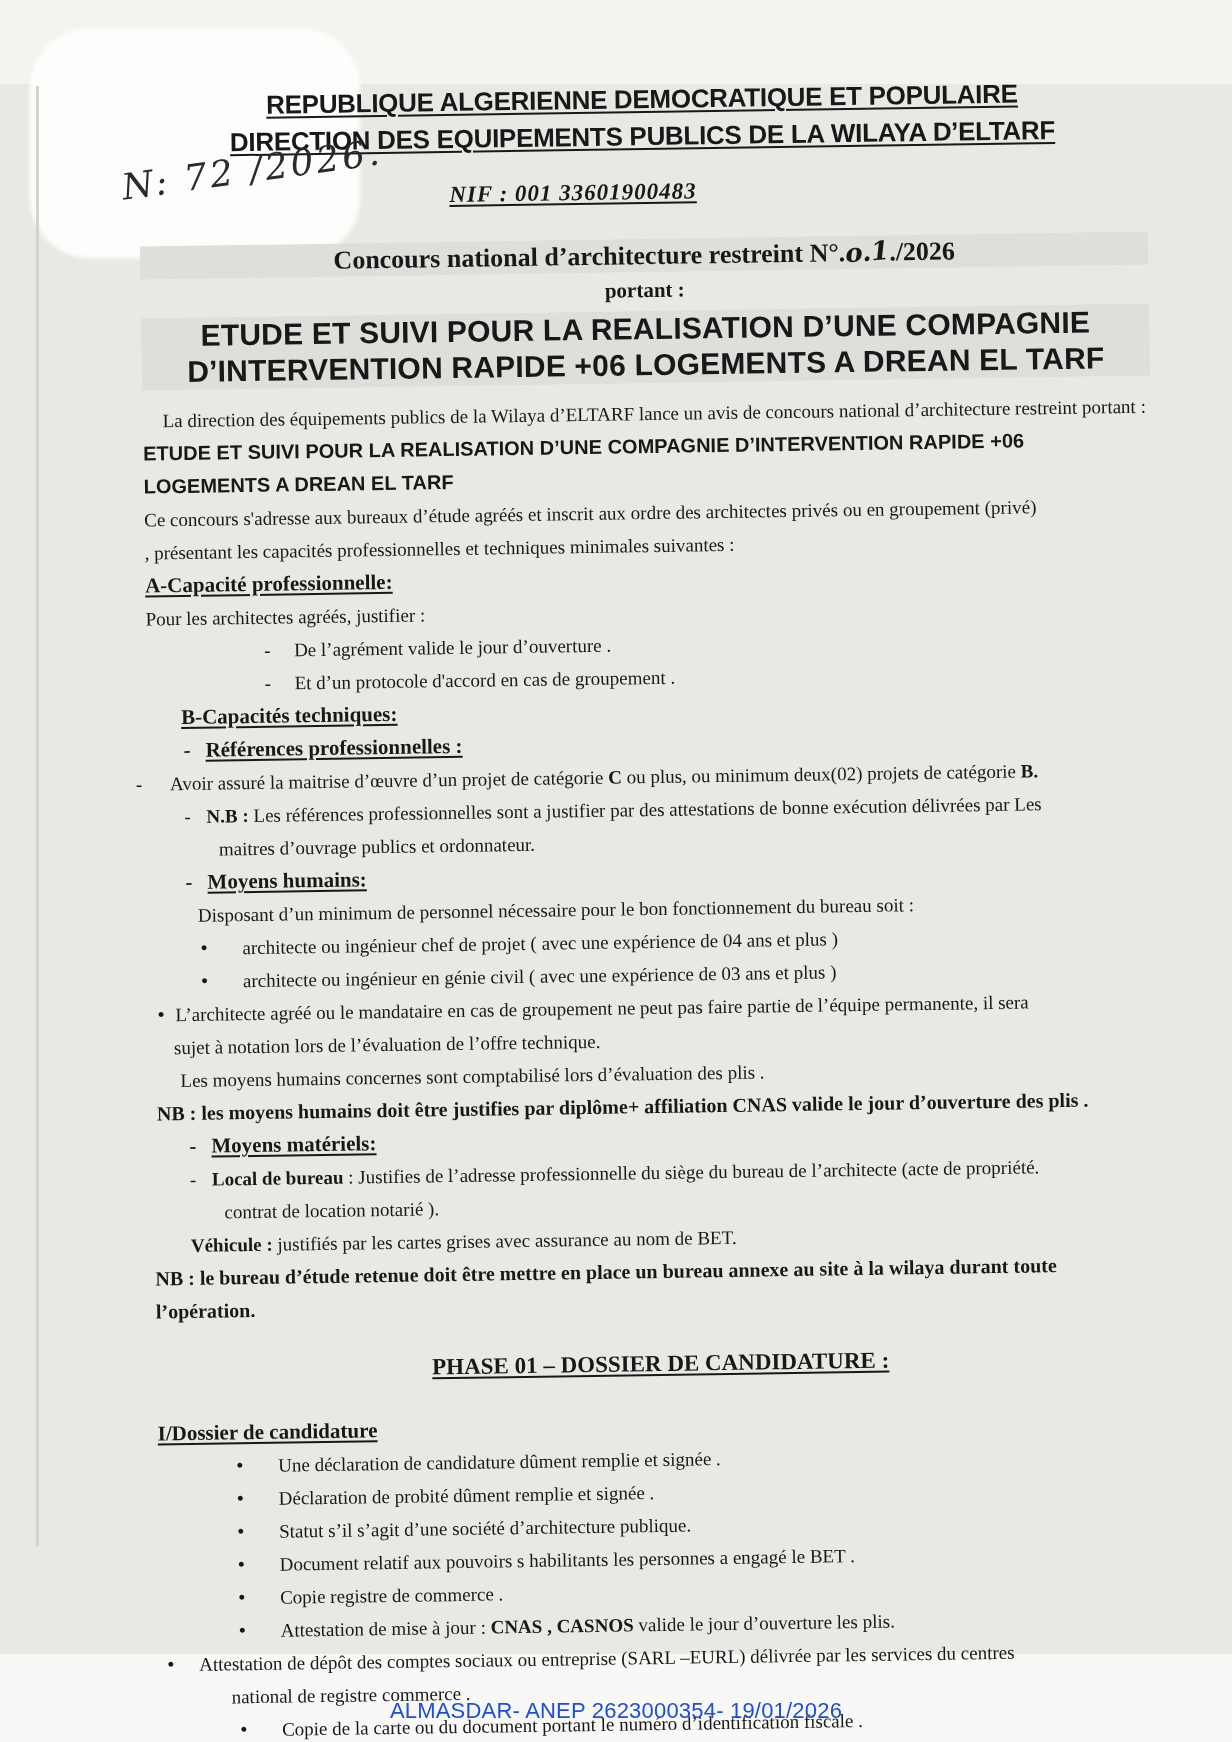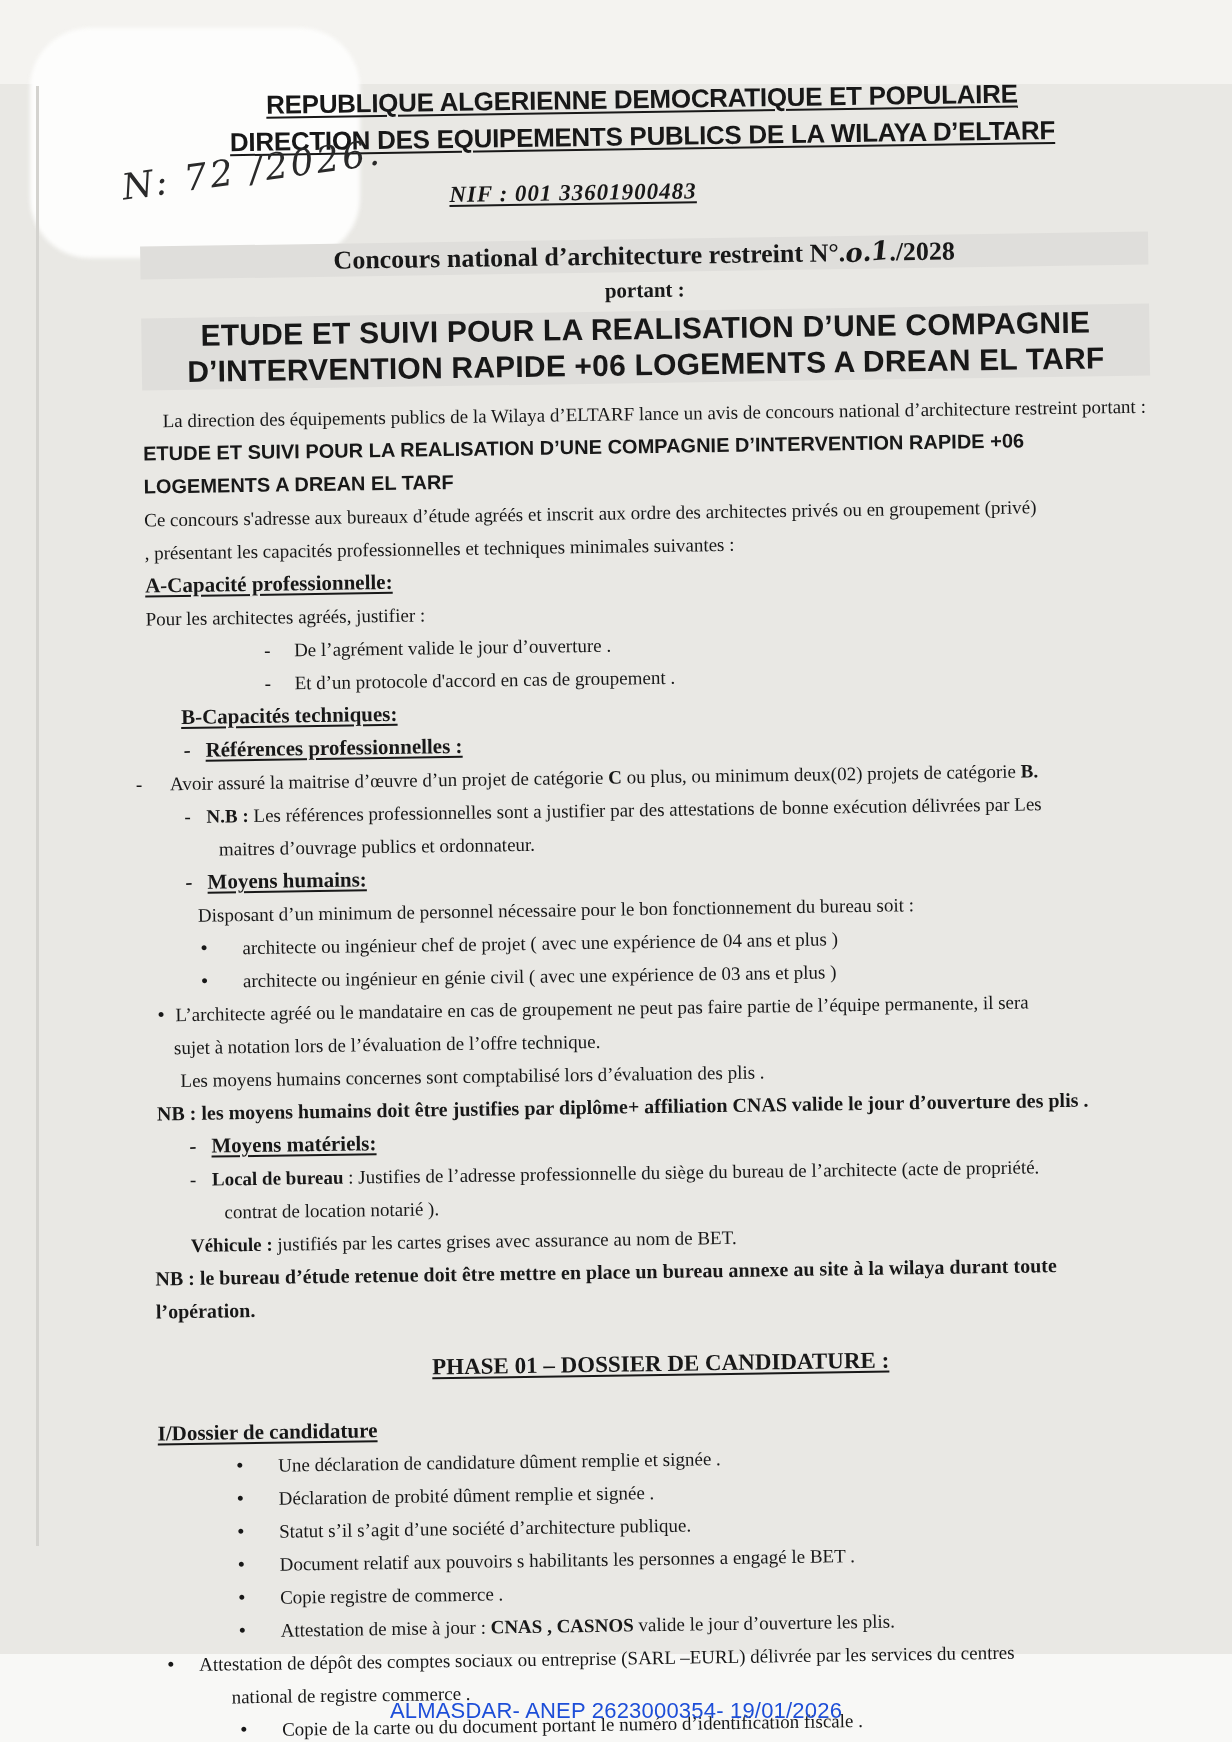--- a/index.html
+++ b/index.html
@@ -85,21 +85,21 @@
     <span class="hdr-line u">REPUBLIQUE ALGERIENNE DEMOCRATIQUE ET POPULAIRE</span><br>
     <span class="hdr-line u">DIRECTION DES EQUIPEMENTS PUBLICS DE LA WILAYA D’ELTARF</span>
   </div>
 
   <div class="ref-row">
     <span class="handwritten">N: 72 /2026.</span>
     <span class="nif u">NIF : 001 33601900483</span>
   </div>
 
   <div class="center concours shade">
-    <span>Concours national d’architecture restreint N°.</span><span class="hand-num">o.1</span><span>./2028</span>
+    <span>Concours national d’architecture restreint N°.</span><span class="hand-num">o.1</span><span>./2026</span>
   </div>
 
   <div class="center portant">portant :</div>
 
   <div class="center big-title shade">
     <span>ETUDE ET SUIVI POUR LA REALISATION D’UNE COMPAGNIE</span><br>
     <span>D’INTERVENTION RAPIDE +06 LOGEMENTS A DREAN EL TARF</span>
   </div>
 
   <div class="para indent">

